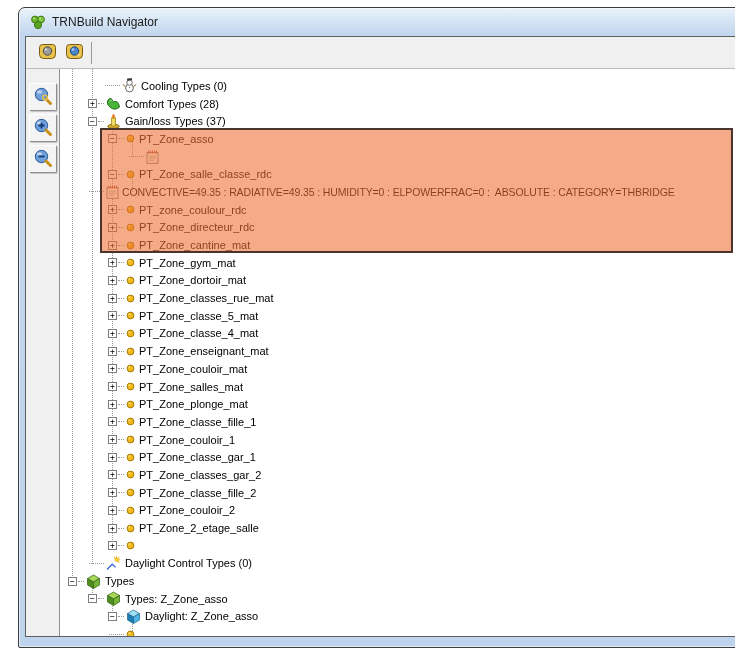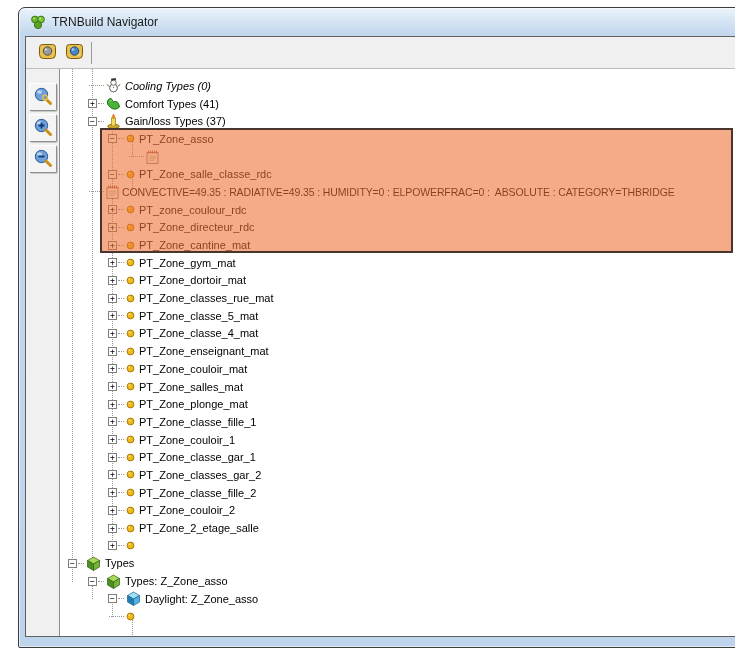--- a/index.html
+++ b/index.html
@@ -143,21 +143,21 @@
               <ellipse cx="7.5" cy="7" rx="2.6" ry="1.8" fill="#ffffff" opacity="0.55"></ellipse>
               <line x1="14" y1="14" x2="18.5" y2="18.5" stroke="#c89018" stroke-width="3" stroke-linecap="round"></line>
               <path d="M6.5,9.5 h6" stroke="#103a78" stroke-width="1.8"></path>
             </svg>
           </span>
         </button>
       </div>
 
       <div class="treearea">
         <div class="treerows" id="tree-rows">
-            <div class="trow" style="padding-left: 28px; font-style: italic;">
+            <div class="trow" style="padding-left: 44px;">
               <span class="stub wide"></span>
               <span class="ticon">
                 <svg width="15" height="15" viewBox="0 0 15 15">
                   <line x1="3.5" y1="8.5" x2="0.8" y2="6.5" stroke="#8a5a20"></line>
                   <line x1="11.5" y1="8.5" x2="14.2" y2="6.5" stroke="#8a5a20"></line>
                   <circle cx="7.5" cy="10" r="3.9" fill="#fff" stroke="#666"></circle>
                   <circle cx="7.5" cy="4.6" r="2.7" fill="#fff" stroke="#666"></circle>
                   <rect x="5.1" y="0.4" width="4.8" height="2" fill="#333" transform="rotate(-8 7.5 1.4)"></rect>
                   <circle cx="7.5" cy="9.5" r="0.5" fill="#444"></circle>
                 </svg>
@@ -166,21 +166,21 @@
             </div>
             <div class="trow" style="padding-left: 28px;">
               <span class="ebox">+</span>
               <span class="stub"></span>
               <span class="ticon">
                 <svg width="15" height="15" viewBox="0 0 15 15">
                   <path d="M2,4 q2.5,-3 4,-0.5 l1.2,2.5 q4,-1.5 5.3,1.5 l1,3.5 q-4.5,4 -9,0.5 q-4.5,-3.5 -2.5,-7.5z" fill="#4ab33a" stroke="#1e6e14"></path>
                   <path d="M3.5,5 q2,-1.5 3,0.5" fill="none" stroke="#a8e098" stroke-width="0.8"></path>
                 </svg>
               </span>
-              <span class="tlabel">Comfort Types (41)</span>
+              <span class="tlabel">Comfort Types (28)</span>
             </div>
             <div class="trow" style="padding-left: 28px;">
               <span class="ebox">−</span>
               <span class="stub"></span>
               <span class="ticon">
                 <svg width="15" height="15" viewBox="0 0 15 15">
                   <ellipse cx="7.5" cy="12.3" rx="5.8" ry="2.1" fill="#d8b030" stroke="#8a6a10"></ellipse>
                   <rect x="5.6" y="4" width="3.8" height="8" fill="#f2e268" stroke="#b09020"></rect>
                   <path d="M7.5,0.2 q2.1,2.2 0,4.2 q-2.1,-2 0,-4.2z" fill="#ff9820" stroke="#d05800" stroke-width="0.7"></path>
                 </svg>
@@ -461,20 +461,37 @@
             </div>
             <div class="trow" style="padding-left: 48px;">
               <span class="ebox">+</span>
               <span class="stub"></span>
               <span class="ticon">
                 <svg width="9" height="9" viewBox="0 0 9 9">
                   <circle cx="4.5" cy="4.5" r="3.4" fill="#f0b818" stroke="#a87808"></circle>
                   <circle cx="3.4" cy="3.3" r="1" fill="#fbe07a"></circle>
                 </svg>
               </span>
+            </div>
+            <div class="trow" style="padding-left: 28px;">
+              <span class="stub wide"></span>
+              <span class="ticon">
+                <svg width="15" height="15" viewBox="0 0 15 15">
+                  <g stroke="#f0c020" stroke-width="1.1">
+                    <line x1="10.5" y1="3.8" x2="10.5" y2="0.3"></line>
+                    <line x1="10.5" y1="3.8" x2="14.2" y2="3.8"></line>
+                    <line x1="10.5" y1="3.8" x2="13.2" y2="1.1"></line>
+                    <line x1="10.5" y1="3.8" x2="7.8" y2="1.1"></line>
+                    <line x1="10.5" y1="3.8" x2="13.2" y2="6.5"></line>
+                  </g>
+                  <circle cx="10.5" cy="3.8" r="1.6" fill="#ffe040" stroke="#d0a010" stroke-width="0.6"></circle>
+                  <polyline points="1,13.5 6.2,8.2 9.5,11.2" fill="none" stroke="#3a6ad0" stroke-width="1.3"></polyline>
+                </svg>
+              </span>
+              <span class="tlabel">Daylight Control Types (0)</span>
             </div>
             <div class="trow" style="padding-left: 8px;">
               <span class="ebox">−</span>
               <span class="stub"></span>
               <span class="ticon">
                 <svg width="15" height="15" viewBox="0 0 15 15">
                   <polygon points="7.5,1 13.5,4.5 7.5,8 1.5,4.5" fill="#a8d85a" stroke="#2f5f10" stroke-width="0.7"></polygon>
                   <polygon points="1.5,4.5 7.5,8 7.5,14.5 1.5,11" fill="#4f8f20" stroke="#2f5f10" stroke-width="0.7"></polygon>
                   <polygon points="13.5,4.5 7.5,8 7.5,14.5 13.5,11" fill="#74b436" stroke="#2f5f10" stroke-width="0.7"></polygon>
                 </svg>

